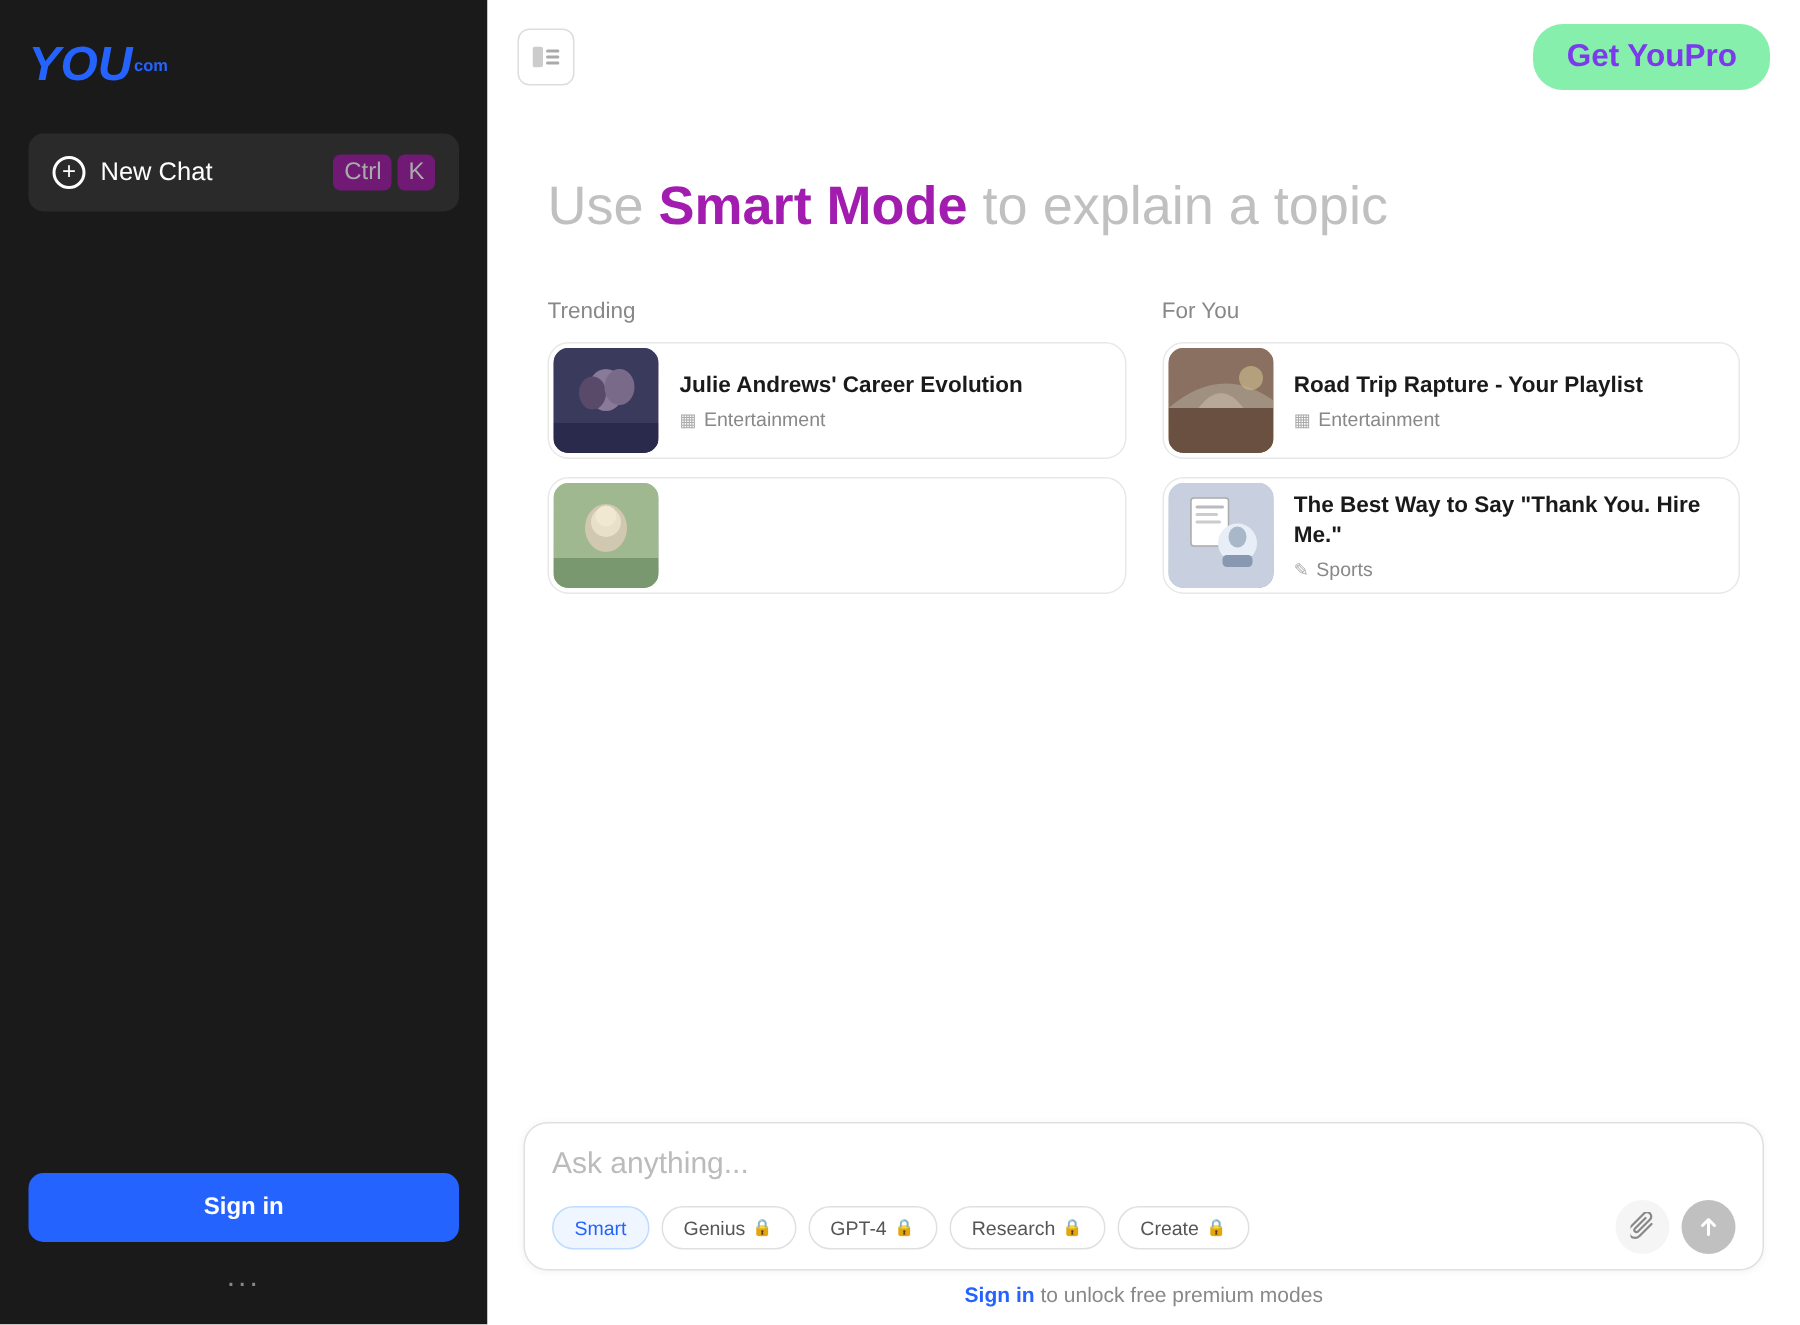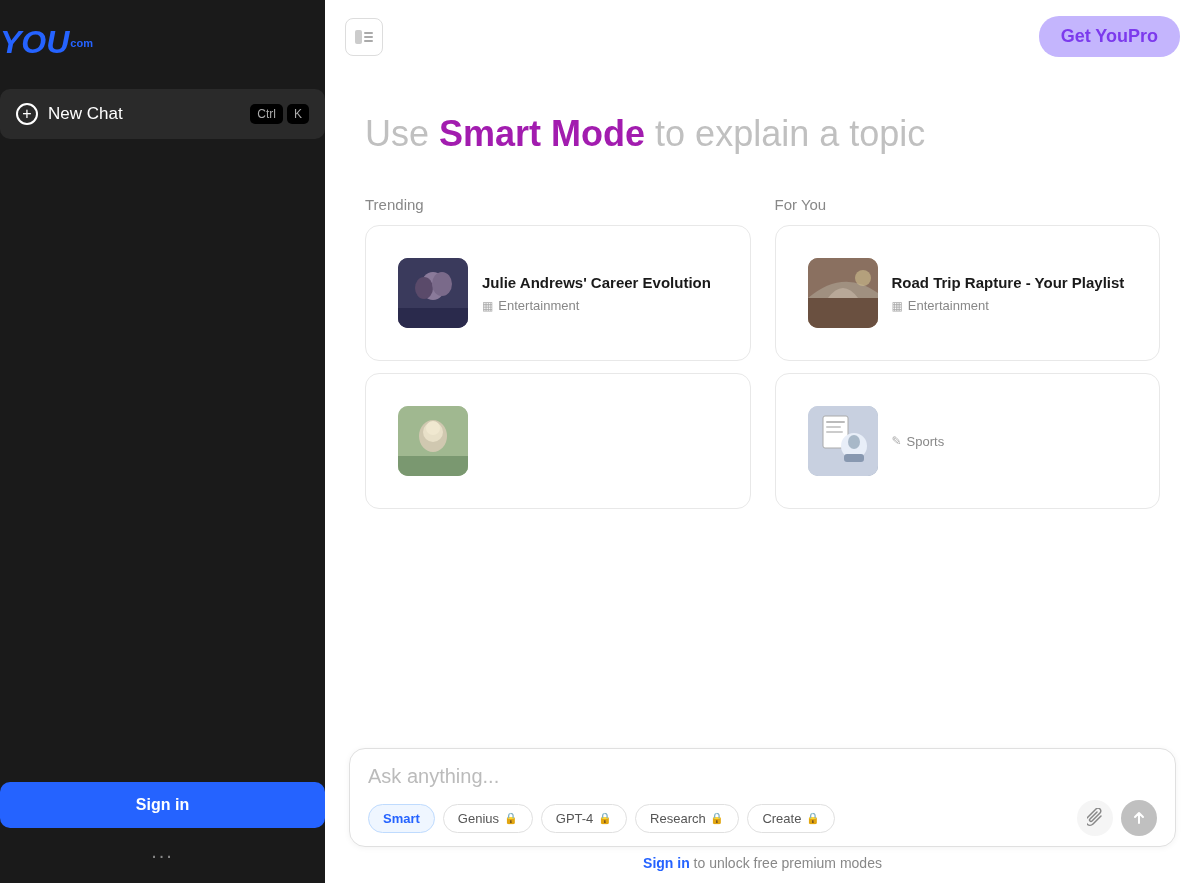--- a/index.html
+++ b/index.html
@@ -4,21 +4,21 @@
   <style>
     * { box-sizing: border-box; margin: 0; padding: 0; }
     body { font-family: -apple-system, BlinkMacSystemFont, 'Segoe UI', sans-serif; display: flex; height: 883px; width: 1200px; overflow: hidden; background: #fff; }
 
     
     .sidebar {
       width: 325px;
       background: #1a1a1a;
       display: flex;
       flex-direction: column;
-      padding: 20px 0;
+      padding: 20px 19px;
       flex-shrink: 0;
     }
     .logo {
       margin-bottom: 24px;
       padding: 4px 0;
     }
     .logo-text {
       font-size: 32px;
       font-weight: 800;
       color: #2563ff;
@@ -63,25 +63,25 @@
       font-size: 16px;
       font-weight: 300;
       line-height: 1;
     }
     .kbd-group {
       display: flex;
       gap: 4px;
       align-items: center;
     }
     .kbd {
-      background: #000000;
+      background: #701a75;
       color: #aaa;
       border-radius: 5px;
       padding: 3px 7px;
-      font-size: 12px;
+      font-size: 16px;
       font-weight: 500;
     }
     .sidebar-spacer { flex: 1; }
     .sign-in-btn {
       background: #2563ff;
       color: #fff;
       border: none;
       border-radius: 10px;
       padding: 14px;
       font-size: 16px;
@@ -123,26 +123,26 @@
       height: 38px;
       border: 1.5px solid #ddd;
       border-radius: 8px;
       display: flex;
       align-items: center;
       justify-content: center;
       cursor: pointer;
       background: #fff;
     }
     .get-youpro-btn {
-      background: #c4b5fd;
+      background: #86efac;
       color: #7c3aed;
       border: none;
       border-radius: 20px;
       padding: 10px 22px;
-      font-size: 18px;
+      font-size: 21px;
       font-weight: 600;
       cursor: pointer;
       text-align: right;
     }
 
     
     .content {
       flex: 1;
       padding: 20px 40px;
       overflow-y: auto;
@@ -175,21 +175,21 @@
       display: flex;
       flex-direction: column;
       gap: 12px;
     }
     .card {
       display: flex;
       align-items: center;
       gap: 14px;
       border: 1.5px solid #e8e8e8;
       border-radius: 14px;
-      padding: 32px;
+      padding: 3px;
       cursor: pointer;
       background: #fff;
       transition: box-shadow 0.15s;
       justify-content: space-between;
     }
     .card-thumb {
       width: 70px;
       height: 70px;
       border-radius: 10px;
       overflow: hidden;
@@ -267,21 +267,21 @@
       background: #fff;
       color: #555;
       display: flex;
       align-items: center;
       gap: 5px;
     }
     .mode-btn.active {
       background: #eff6ff;
       border-color: #bfdbfe;
       color: #2563ff;
-      font-weight: 700;
+      font-weight: 400;
     }
     .lock-icon {
       font-size: 11px;
       color: #aaa;
     }
     .input-right {
       margin-left: auto;
       display: flex;
       gap: 8px;
       align-items: center;
@@ -439,20 +439,21 @@
                 <rect x="15" y="10" width="25" height="32" rx="2" fill="#fff" stroke="#aaa" stroke-width="1"></rect>
                 <rect x="18" y="15" width="19" height="2" rx="1" fill="#bbb"></rect>
                 <rect x="18" y="20" width="15" height="2" rx="1" fill="#ccc"></rect>
                 <rect x="18" y="25" width="17" height="2" rx="1" fill="#ccc"></rect>
                 <circle cx="46" cy="40" r="13" fill="#e8eef8"></circle>
                 <ellipse cx="46" cy="36" rx="6" ry="7" fill="#a8b8c8"></ellipse>
                 <rect x="36" y="48" width="20" height="8" rx="3" fill="#8898b0"></rect>
               </svg>
             </div>
             <div class="card-info">
+              <div class="card-title">The Best Way to Say "Thank You. Hire Me."</div>
               <div class="card-meta">
                 <span class="meta-icon">✎</span>
                 <span>Sports</span>
               </div>
             </div>
           </div>
 
         </div>
       </div>
     </div>

